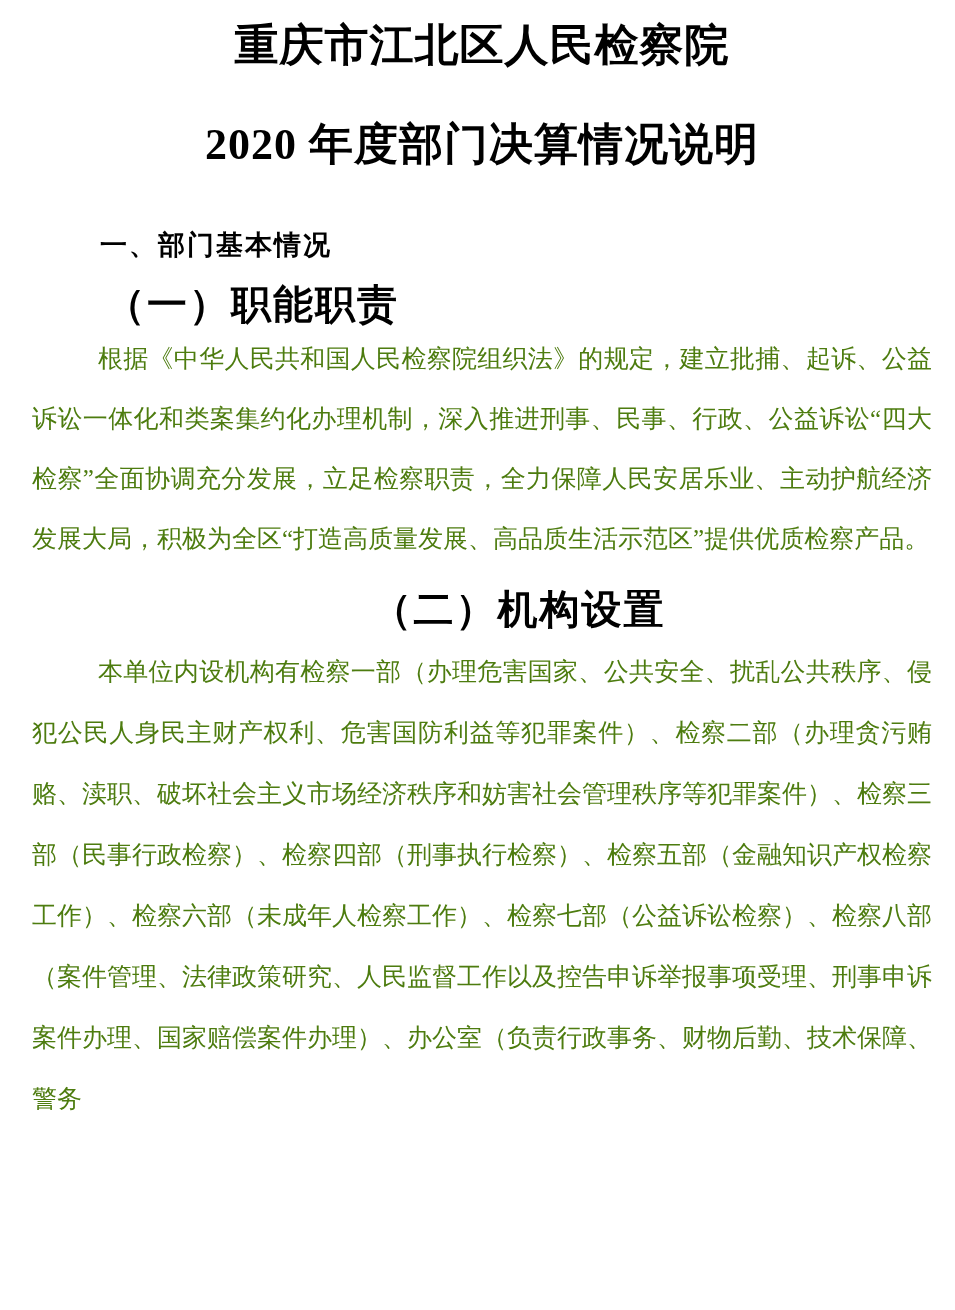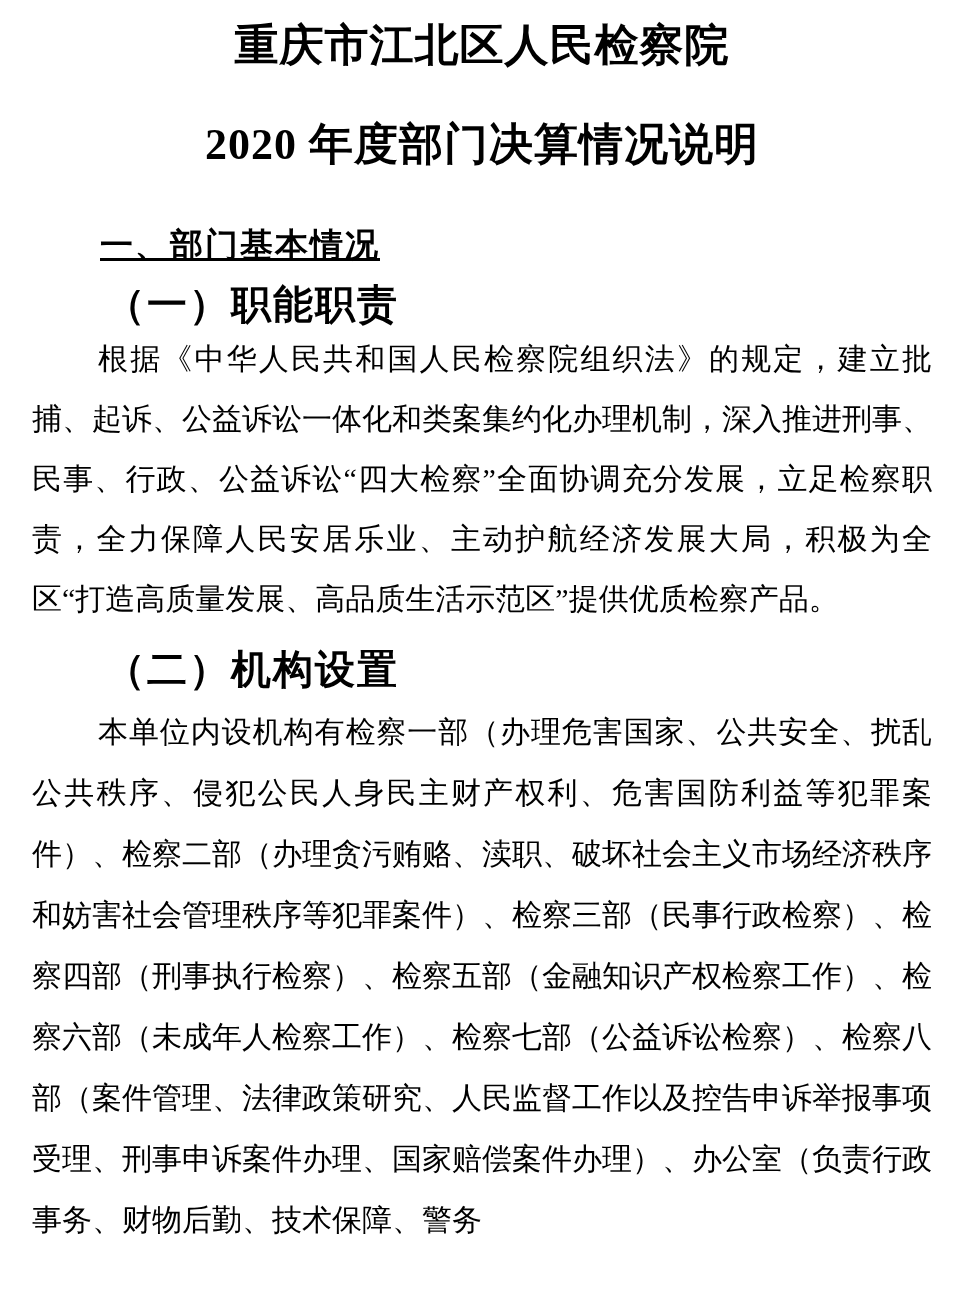--- a/index.html
+++ b/index.html
@@ -26,48 +26,48 @@
     line-height: 48px;
     letter-spacing: 1px;
     white-space: nowrap;
   }
   .doc-title.line1 { margin-top: 22px; }
   .doc-title.line2 { margin-top: 51px; }
   .section-heading {
     margin: 58px 0 5px 68px;
     font-family: "Liberation Sans", "DejaVu Sans", sans-serif;
     font-weight: 700;
-    font-size: 33px;
+    font-size: 27px;
     line-height: 36px;
     letter-spacing: 2px;
     white-space: nowrap;
-    text-decoration: underline;
   }
   .subsection-heading {
     margin: 24px 0 0 73px;
     font-family: "Liberation Serif", "DejaVu Serif", serif;
     font-weight: 700;
     font-size: 40px;
     line-height: 36px;
     letter-spacing: 2px;
     white-space: nowrap;
   }
   .subsection-heading.second {
     margin-top: 23px;
+    text-align: center;
   }
   .body-paragraph {
     margin: 6px 0 0 0;
     font-family: "Liberation Serif", "DejaVu Serif", serif;
     font-weight: 400;
-    font-size: 30px;
+    font-size: 25px;
     line-height: 60px;
     text-align: justify;
     text-align-last: left;
     text-indent: 66px;
-    color: #000000;
+    color: #4d7c0f;
   }
   .body-paragraph.second {
     margin-top: 13px;
     line-height: 61px;
   }
 </style>
 </head>
 <body>
 
 <div class="page">

